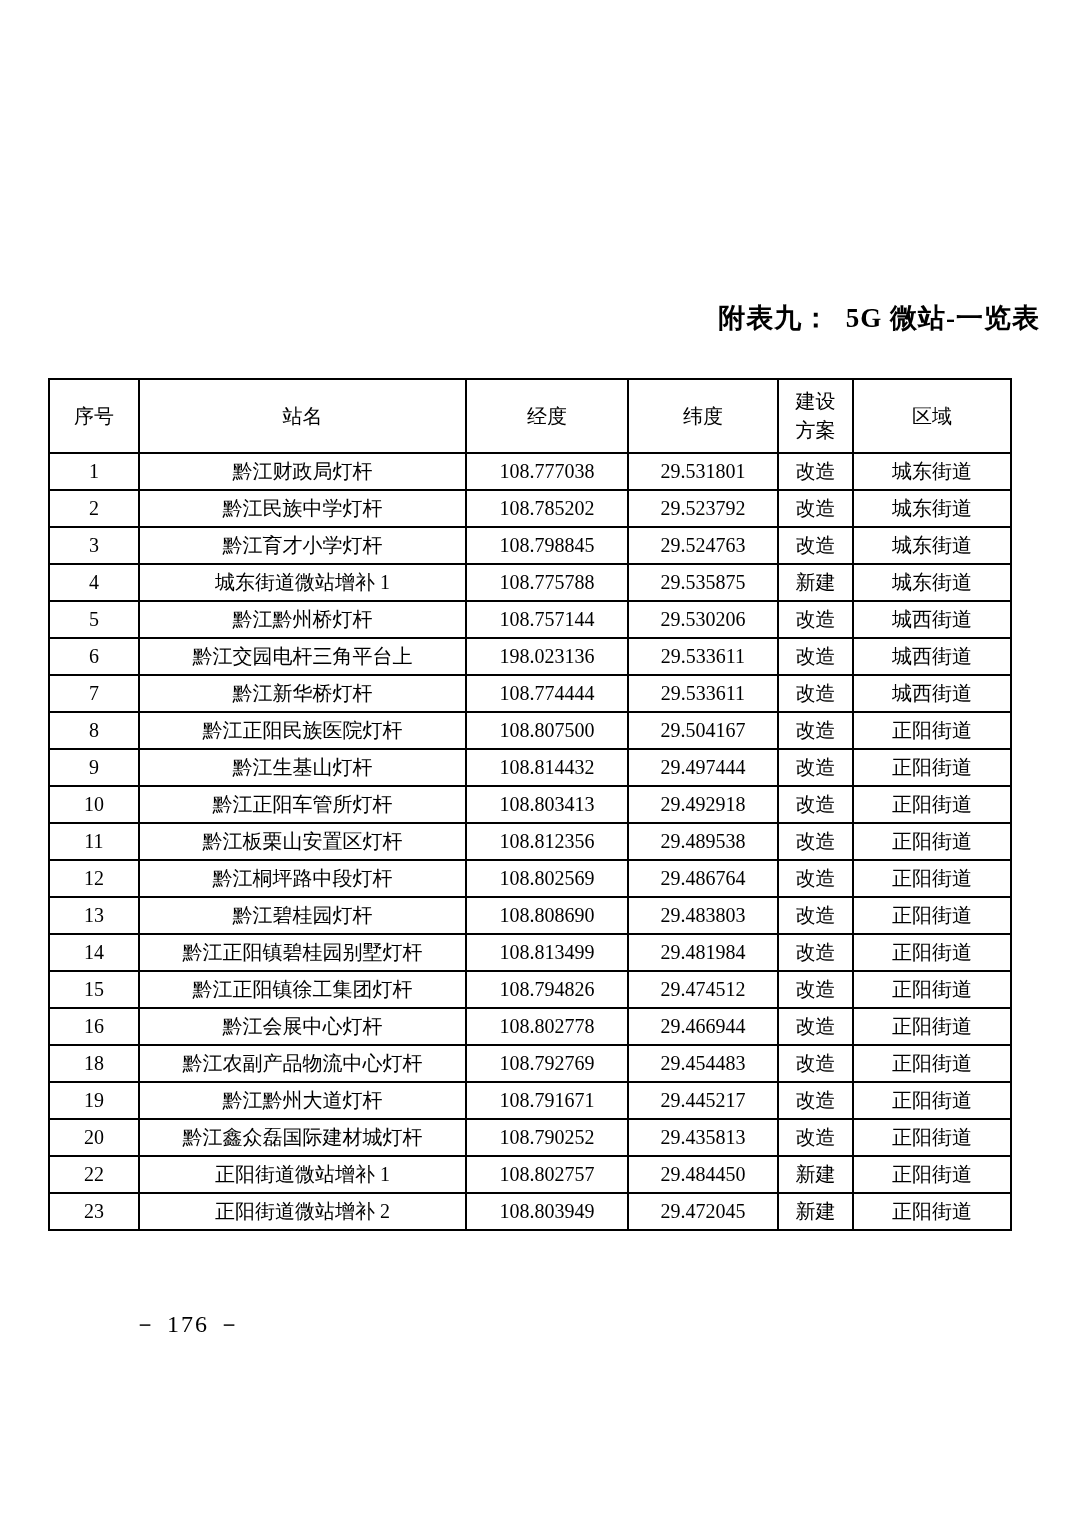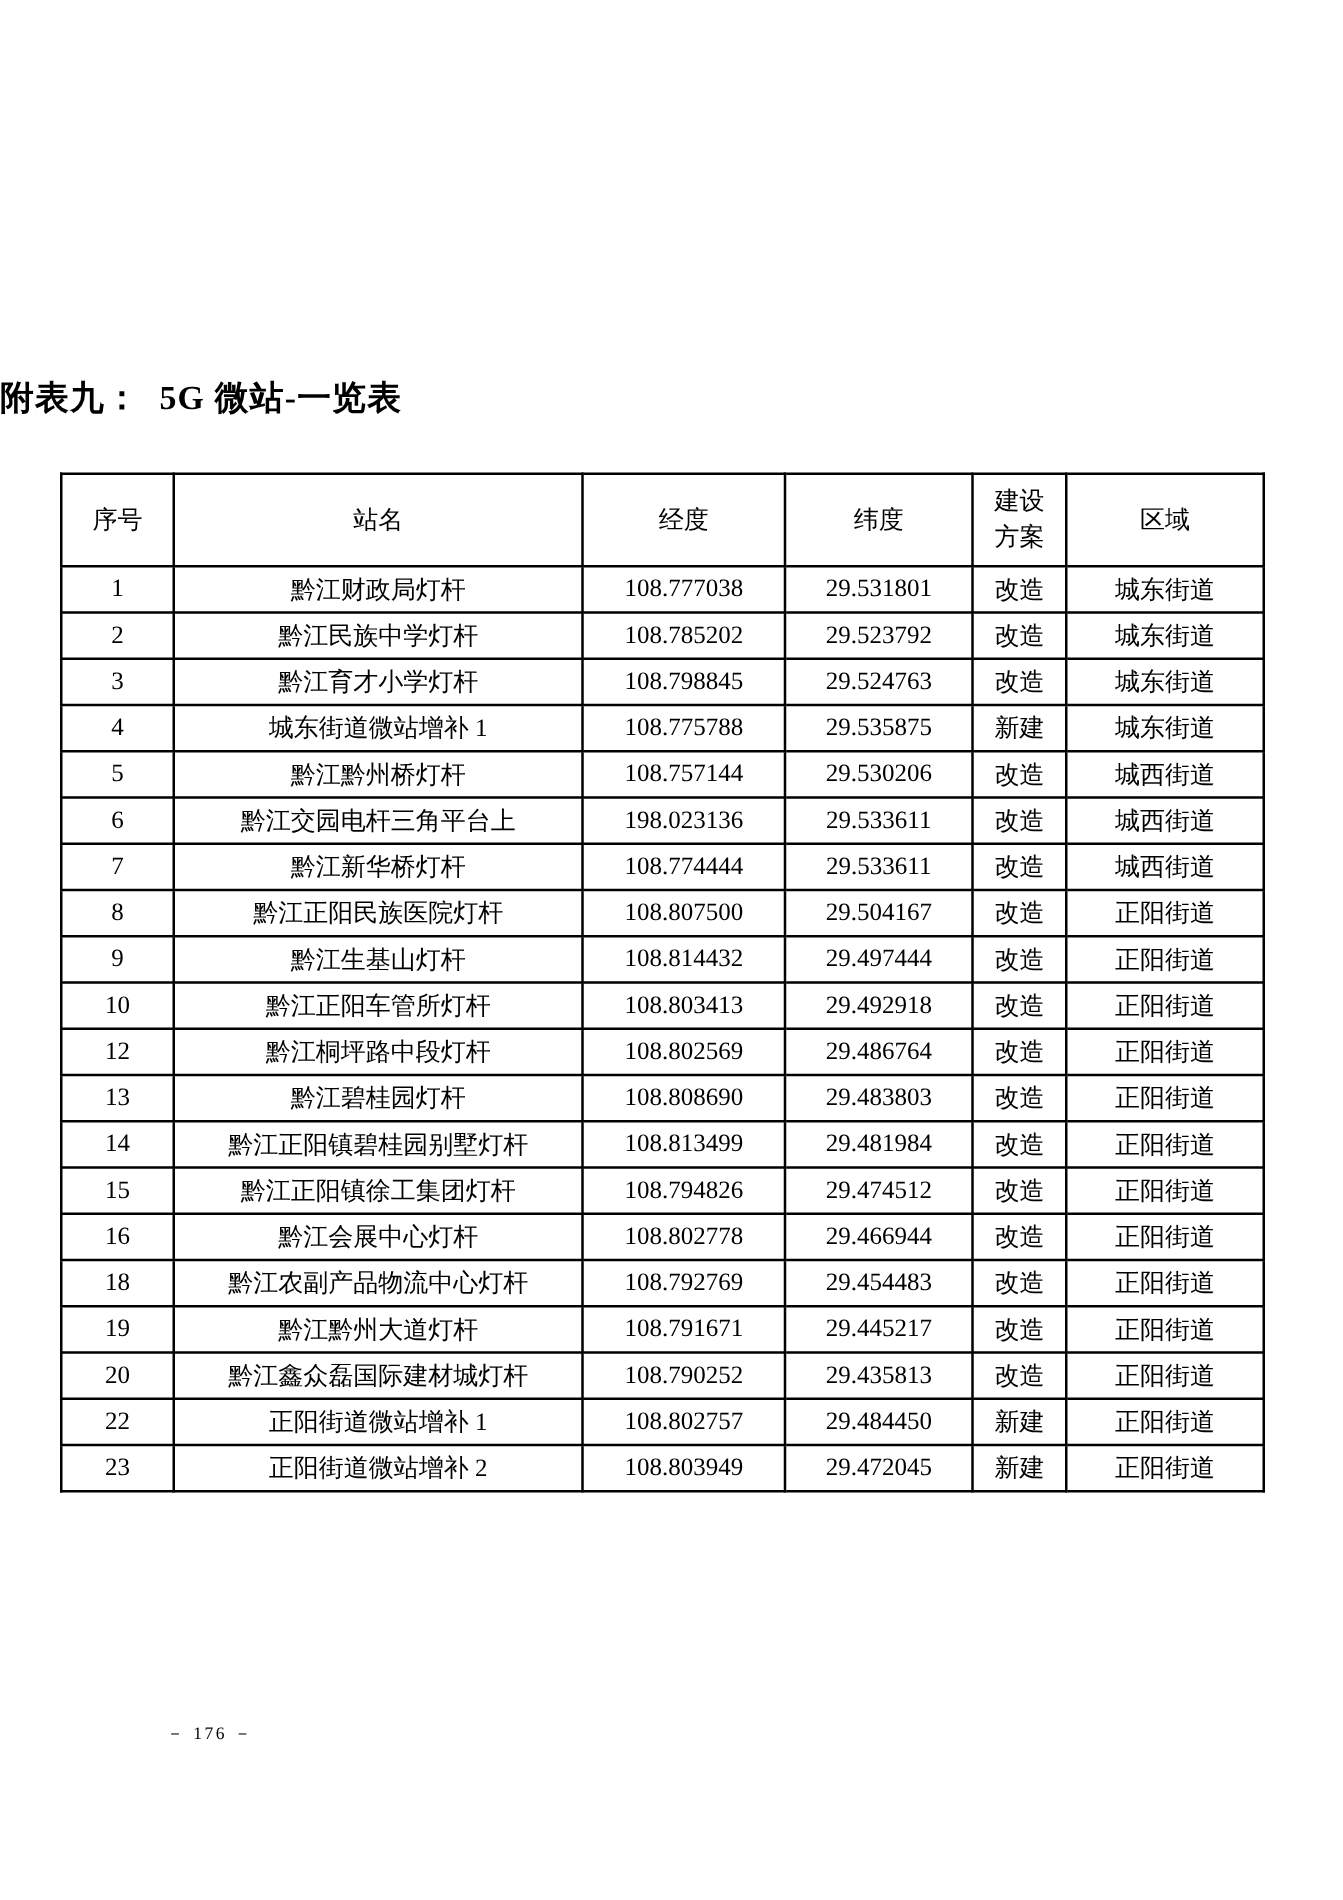--- a/index.html
+++ b/index.html
@@ -15,21 +15,21 @@
     position: relative;
     width: 1074px;
     height: 1520px;
     overflow: hidden;
   }
   .doc-title {
     position: absolute;
     top: 300px;
     left: 0;
     width: 1040px;
-    text-align: left;
+    text-align: right;
     font-size: 27px;
     font-weight: bold;
     letter-spacing: 1px;
     white-space: pre;
   }
   table.station-table {
     position: absolute;
     left: 48px;
     top: 378px;
     width: 962px;
@@ -50,22 +50,22 @@
     height: 74px;
     white-space: pre-line;
     line-height: 1.45;
   }
   .station-table tbody td {
     height: 37px;
   }
   .page-number {
     position: absolute;
     left: 133px;
-    top: 1378px;
-    font-size: 14px;
+    top: 1308px;
+    font-size: 24px;
     letter-spacing: 2px;
     white-space: pre;
   }
 </style>
 </head>
 <body>
 
 <div class="page">
 
   <div class="doc-title">附表九：  5G 微站-一览表</div>
@@ -165,20 +165,28 @@
         </tr>
         <tr>
           <td>10</td>
           <td>黔江正阳车管所灯杆</td>
           <td>108.803413</td>
           <td>29.492918</td>
           <td>改造</td>
           <td>正阳街道</td>
         </tr>
         <tr>
+          <td>11</td>
+          <td>黔江板栗山安置区灯杆</td>
+          <td>108.812356</td>
+          <td>29.489538</td>
+          <td>改造</td>
+          <td>正阳街道</td>
+        </tr>
+        <tr>
           <td>12</td>
           <td>黔江桐坪路中段灯杆</td>
           <td>108.802569</td>
           <td>29.486764</td>
           <td>改造</td>
           <td>正阳街道</td>
         </tr>
         <tr>
           <td>13</td>
           <td>黔江碧桂园灯杆</td>

